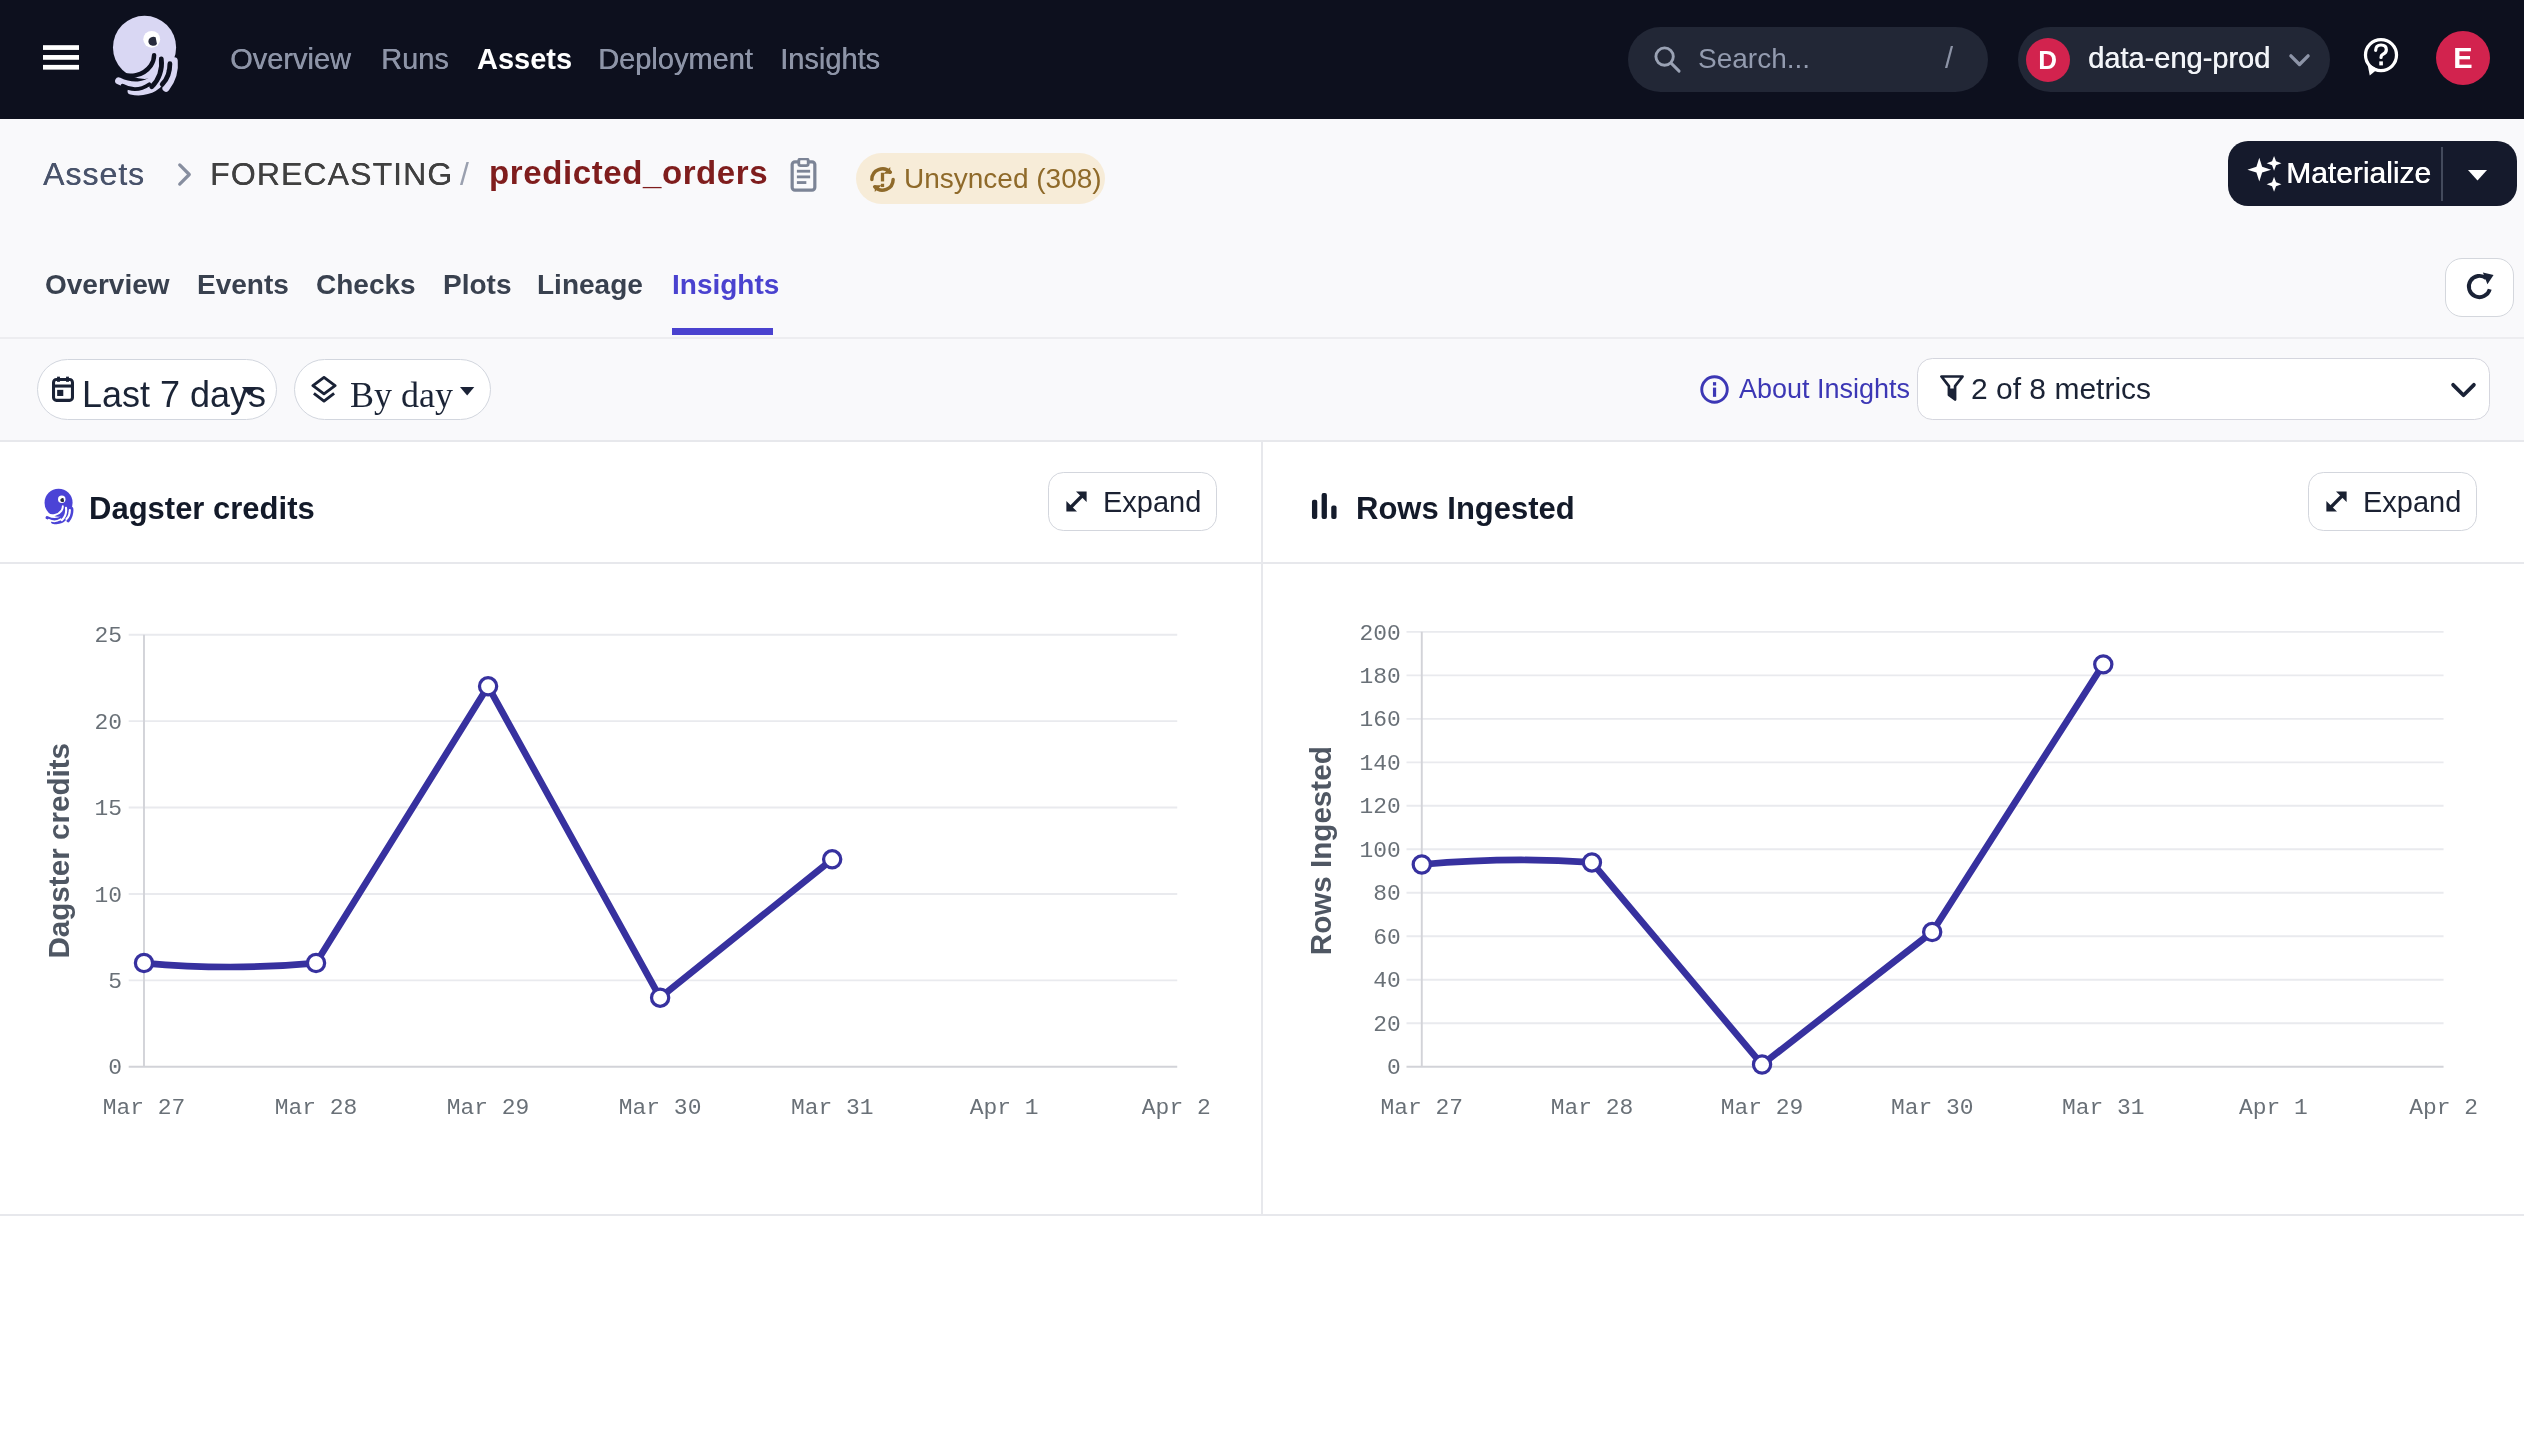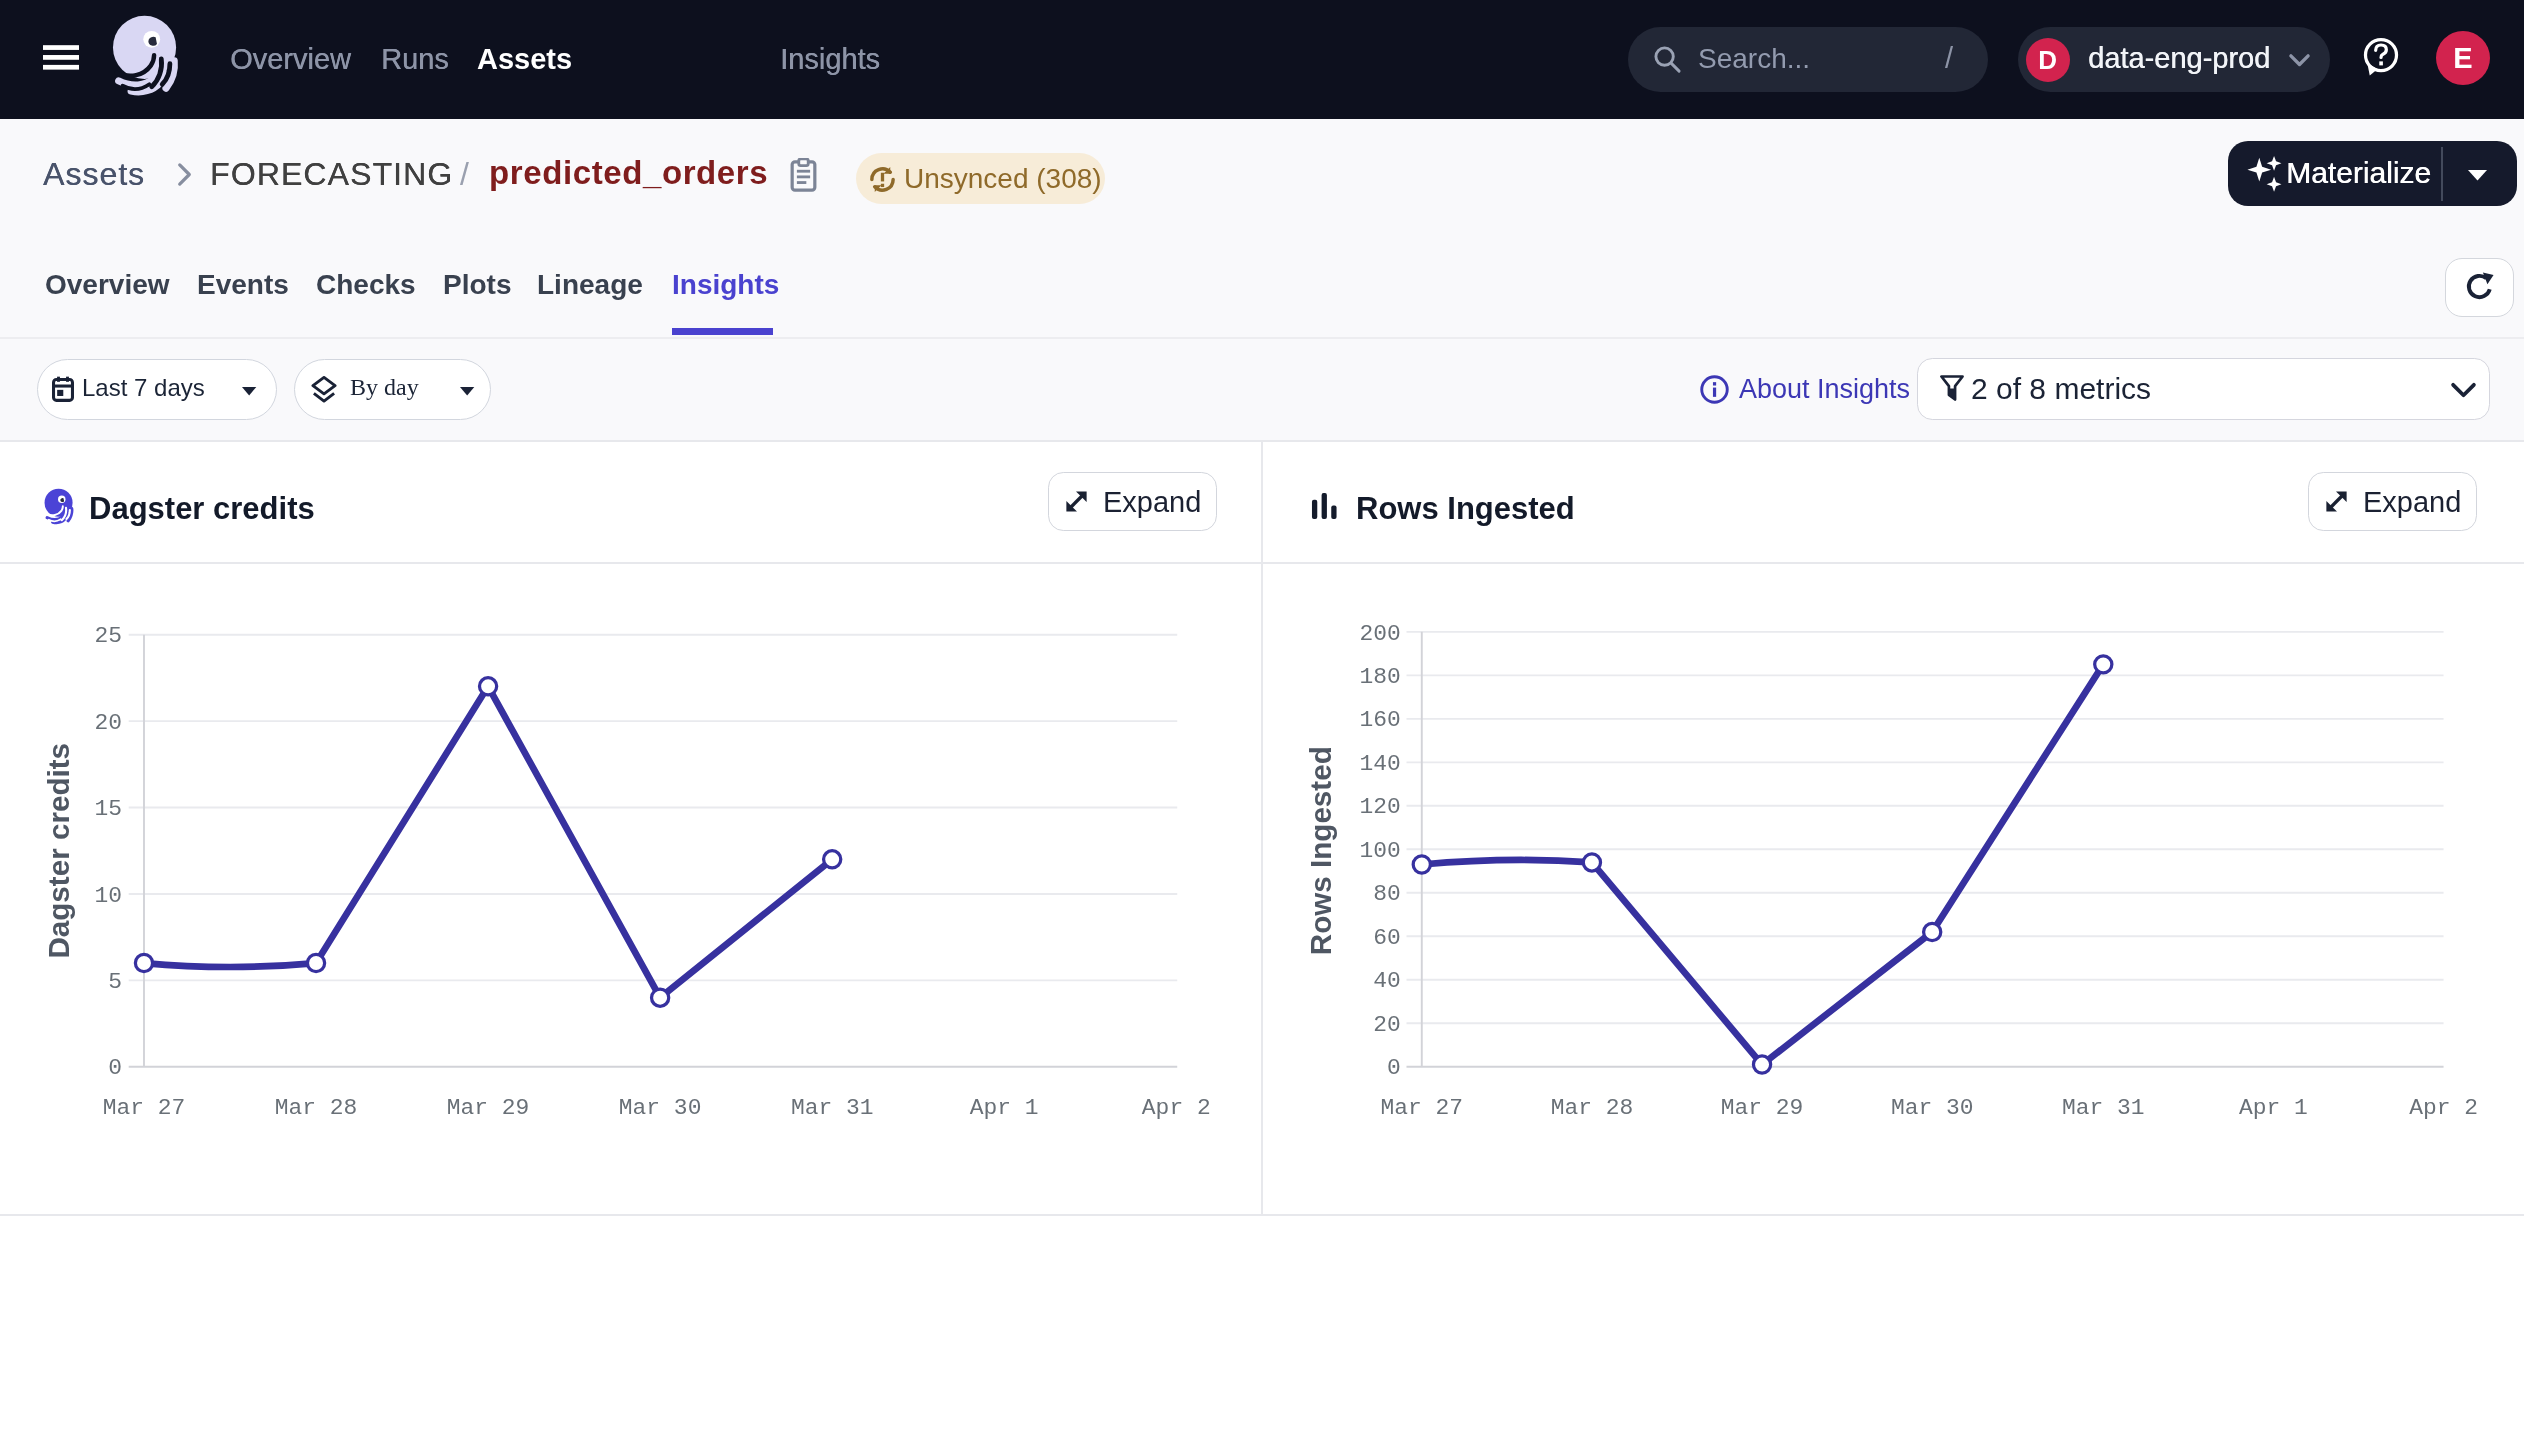--- a/index.html
+++ b/index.html
@@ -11,21 +11,21 @@
   .navlink { position:absolute; top:0; height:119px; line-height:119px; font-size:29px; color:#8d94a7;
              text-shadow:0.4px 0 0 currentColor; white-space:nowrap; }
   .navlink.active { color:#ffffff; font-weight:700; text-shadow:none; }
   #search { position:absolute; left:1628px; top:27px; width:360px; height:65px; border-radius:33px; background:#222736; }
   #wspill { position:absolute; left:2018px; top:27px; width:312px; height:65px; border-radius:33px; background:#222736; }
   
   #page { position:absolute; left:0; top:119px; width:2525px; height:321px; background:#f9f9fb; }
   .tab { position:absolute; top:269px; font-size:28px; font-weight:700; color:#39414f; white-space:nowrap; }
   .tab.active { color:#4a42cf; }
   .fbtn { position:absolute; top:359px; height:61px; border:1.9px solid #d2d6de; border-radius:31px; background:#ffffff; }
-  .fbtxt { position:absolute; top:14.3px; font-size:24px; color:#1b2436; white-space:nowrap; }
+  .fbtxt { position:absolute; top:14.3px; font-size:36px; color:#1b2436; white-space:nowrap; }
   .hdiv { position:absolute; left:0; width:2525px; height:1.9px; background:#e7e8ec; }
   .expand { position:absolute; top:472px; height:59px; border:1.9px solid #d3d6dd; border-radius:15.3px; background:#fff; }
   .ptitle { position:absolute; top:491px; font-size:31px; font-weight:700; color:#131a29; white-space:nowrap; }
 </style>
 </head>
 <body>
 
 <div id="nav">
   <svg class="abs" style="left:43px; top:45px;" width="36" height="25" viewBox="0 0 38 26">
     <rect x="0" y="0" width="38" height="5" fill="#fff"></rect>
@@ -41,20 +41,21 @@
     <path d="M10 62.5 C24 68.5 38 65.5 45.5 55 C48 51.5 49 47.5 49 44" fill="none" stroke="#0d101e" stroke-width="4.6" stroke-linecap="round"></path>
     <path d="M16 76 C26 81.5 36 80 44 74.5" fill="none" stroke="#0d101e" stroke-width="4" stroke-linecap="round"></path>
     <path d="M56.5 48 C58 59 54 70 46.5 77" fill="none" stroke="#0d101e" stroke-width="5" stroke-linecap="round"></path>
     <path d="M65.5 53 C65.5 63 62 70 57.5 74.5" fill="none" stroke="#0d101e" stroke-width="5" stroke-linecap="round"></path>
     <circle cx="46.5" cy="27.5" r="8.8" fill="#ffffff"></circle>
     <path d="M43 29.5 a5 5 0 0 0 9 2.8 l-1.4 -7 a5.5 4.6 0 0 0 -7.6 4.2 z" fill="#272b3c"></path>
   </svg>
   <span class="navlink" style="left:230px;">Overview</span>
   <span class="navlink" style="left:381px;">Runs</span>
   <span class="navlink active" style="left:477px;">Assets</span>
+  <span class="navlink" style="left:598px;">Deployment</span>
   <span class="navlink" style="left:780px;">Insights</span>
 
   <div id="search">
     <svg class="abs" style="left:25px; top:18px;" width="29" height="29" viewBox="0 0 30 30">
       <circle cx="12" cy="12" r="9" fill="none" stroke="#9aa2b4" stroke-width="3"></circle>
       <line x1="19" y1="19" x2="27" y2="27" stroke="#9aa2b4" stroke-width="3" stroke-linecap="round"></line>
     </svg>
     <span class="abs" style="left:70px; top:16.3px; font-size:28px; color:#939baf;">Search...</span>
     <span class="abs" style="left:317px; top:15.3px; font-size:29px; color:#8d94a7;">/</span>
   </div>

